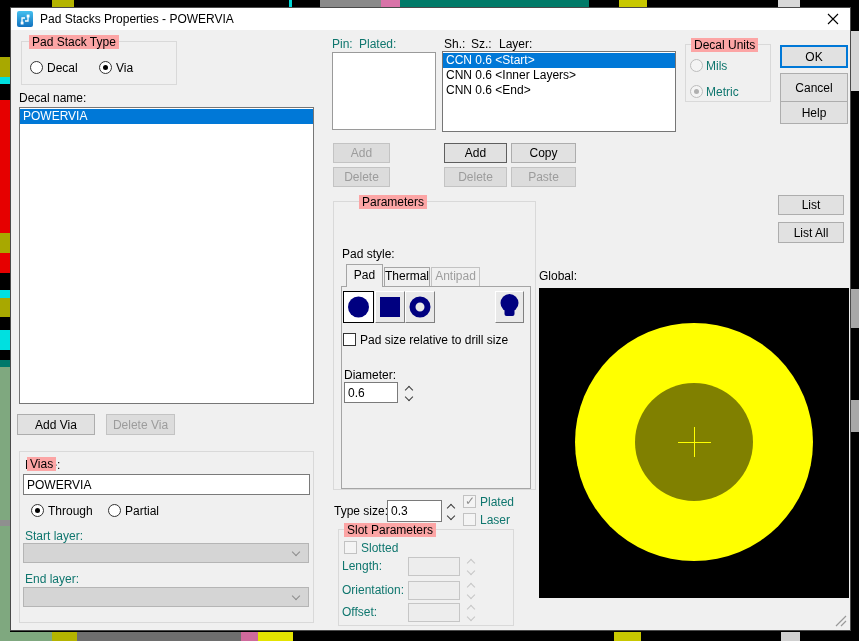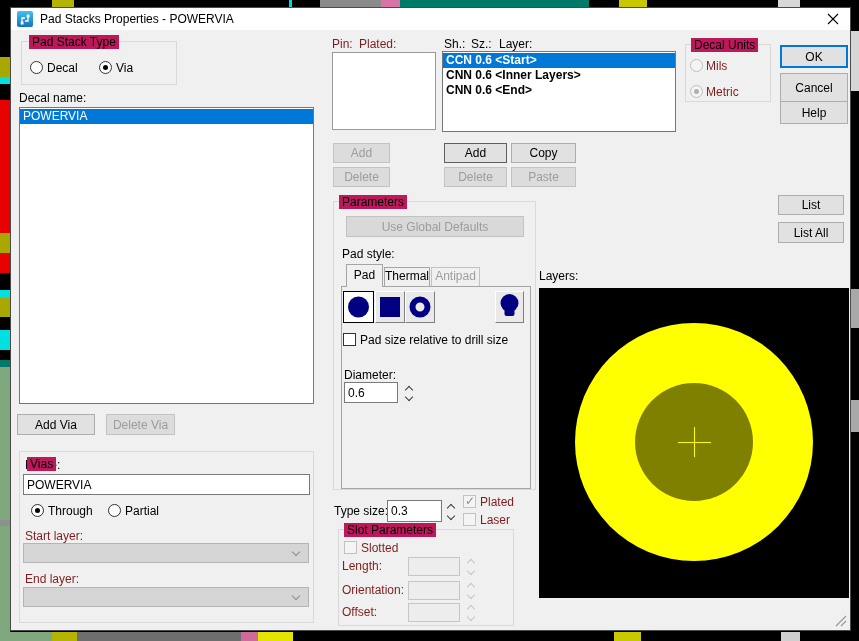--- a/index.html
+++ b/index.html
@@ -15,24 +15,24 @@
   }
   .titlebar {
     position: absolute; left: 0; top: 0; width: 839px; height: 22px;
     background: #ffffff; display: flex; align-items: center;
   }
   .app-icon { margin-left: 6px; width: 16px; height: 16px; display: inline-block; }
   .title-text { margin-left: 7px; font-size: 12px; color: #000; white-space: nowrap; }
   .close-btn { position: absolute; right: 10px; top: 4px; width: 14px; height: 14px; }
 
   .lbl { position: absolute; font-size: 12px; color: #000; white-space: nowrap; }
-  .lbl.dim { color: #7f1d1d; }
+  .lbl.dim { color: #0f766e; }
 
   .grp { position: absolute; border: 1px solid #d9d9d9; }
-  .grp-lbl { position: absolute; font-size: 12px; color: #000; background: #be185d; padding: 0 3px; white-space: nowrap; z-index: 2; }
+  .grp-lbl { position: absolute; font-size: 12px; color: #000; background: #fca5a5; padding: 0 3px; white-space: nowrap; z-index: 2; }
 
   .listbox { position: absolute; background: #fff; border: 1px solid #767676; overflow: hidden; padding-top: 1px; }
   .lrow { height: 15px; line-height: 15px; padding-left: 3px; font-size: 12px; color: #000; white-space: nowrap; }
   .lrow.sel { background: #0078d7; color: #fff; }
 
   .btn {
     position: absolute; display: flex; align-items: center; justify-content: center;
     font-size: 12px; background: #e1e1e1; border: 1px solid #adadad; color: #000; cursor: default;
   }
   .btn.dark { border-color: #5f5f5f; }
@@ -176,21 +176,21 @@
 
     <span class="lbl dim" style="left:321px;top:29px;">Pin:</span>
     <span class="lbl dim" style="left:348px;top:29px;">Plated:</span>
     <div class="listbox" style="left:321px;top:44px;width:104px;height:78px;border-color:#9a9a9a;"></div>
     <div class="btn dis" style="left:322px;top:135px;width:57px;height:20px;">Add</div>
     <div class="btn dis" style="left:322px;top:159px;width:57px;height:20px;">Delete</div>
 
     <span class="lbl" style="left:433px;top:29px;">Sh.:</span>
     <span class="lbl" style="left:460px;top:29px;">Sz.:</span>
     <span class="lbl" style="left:488px;top:29px;">Layer:</span>
-    <div class="listbox" style="left:431px;top:43px;width:234px;height:81px;font-weight:bold;">
+    <div class="listbox" style="left:431px;top:43px;width:234px;height:81px;">
       <div class="lrow sel">CCN 0.6 &lt;Start&gt;</div>
       <div class="lrow">CNN 0.6 &lt;Inner Layers&gt;</div>
       <div class="lrow">CNN 0.6 &lt;End&gt;</div>
     </div>
     <div class="btn dark" style="left:433px;top:135px;width:63px;height:20px;">Add</div>
     <div class="btn" style="left:500px;top:135px;width:65px;height:20px;">Copy</div>
     <div class="btn dis" style="left:433px;top:159px;width:63px;height:20px;">Delete</div>
     <div class="btn dis" style="left:500px;top:159px;width:65px;height:20px;">Paste</div>
 
     <div class="grp" style="left:674px;top:36px;width:86px;height:58px;"></div>
@@ -200,22 +200,21 @@
     <span class="radio dis on" style="left:679px;top:77px;"></span>
     <span class="lbl dim" style="left:695px;top:77px;">Metric</span>
 
     <div class="btn focus" style="left:769px;top:37px;width:68px;height:23px;">OK</div>
     <div class="btn" style="left:769px;top:65px;width:68px;height:30px;text-align:right;">Cancel</div>
     <div class="btn" style="left:769px;top:93px;width:68px;height:23px;">Help</div>
     <div class="btn" style="left:767px;top:187px;width:66px;height:20px;">List</div>
     <div class="btn" style="left:767px;top:214px;width:66px;height:21px;">List All</div>
 
     <div class="grp" style="left:322px;top:193px;width:203px;height:289px;"></div>
-    <span class="grp-lbl" style="left:328px;top:187px;">Parameters</span>
-    <div class="btn dis" style="left:335px;top:208px;width:178px;height:21px;background:#d9d9d9;">Use Global Defaults</div>
+    <span class="grp-lbl" style="left:348px;top:187px;">Parameters</span>
     <span class="lbl" style="left:331px;top:239px;">Pad style:</span>
 
     <div class="tab active" style="left:335px;top:256px;width:37px;height:23px;">Pad</div>
     <div class="tab idle" style="left:373px;top:259px;width:46px;height:19px;">Thermal</div>
     <div class="tab idle dis" style="left:420px;top:259px;width:49px;height:19px;">Antipad</div>
     <div class="tabpanel" style="left:330px;top:278px;width:190px;height:203px;"></div>
 
     <div class="shape-btn sel" style="left:332px;top:283px;width:31px;height:32px;">
       <svg width="29" height="30" viewBox="0 0 29 30">
           <circle cx="14.5" cy="15" r="10.5" fill="#000080"></circle>
@@ -268,21 +267,21 @@
     <span class="lbl dim" style="left:331px;top:575px;">Orientation:</span>
     <input class="inp dis" style="left: 397px; top: 573px; width: 52px; height: 19px;" value="">
     <span class="chv up dis" style="left:457px;top:576px;"></span>
     <span class="chv dn dis" style="left:457px;top:584px;"></span>
 
     <span class="lbl dim" style="left:331px;top:597px;">Offset:</span>
     <input class="inp dis" style="left: 397px; top: 595px; width: 52px; height: 19px;" value="">
     <span class="chv up dis" style="left:457px;top:598px;"></span>
     <span class="chv dn dis" style="left:457px;top:606px;"></span>
 
-    <span class="lbl" style="left:528px;top:261px;">Layers:</span>
+    <span class="lbl" style="left:528px;top:261px;">Global:</span>
     <div class="preview-box" style="left:528px;top:280px;width:310px;height:310px;">
       <div class="pv-circle" style="left:36px;top:35px;width:238px;height:238px;background:#ffff00;"></div>
       <div class="pv-circle" style="left:96px;top:95px;width:118px;height:118px;background:#808000;"></div>
       <div class="pv-line" style="left:139px;top:154px;width:33px;height:1px;background:#ffff00;"></div>
       <div class="pv-line" style="left:155px;top:139px;width:1px;height:30px;background:#ffff00;"></div>
     </div>
 
     <span style="position:absolute;right:3px;bottom:3px;width:12px;height:12px;">
       <svg width="12" height="12" viewBox="0 0 12 12">
           <path d="M11 1 L1 11 M11 6 L6 11" stroke="#9a9a9a" stroke-width="1.2" fill="none"></path>

